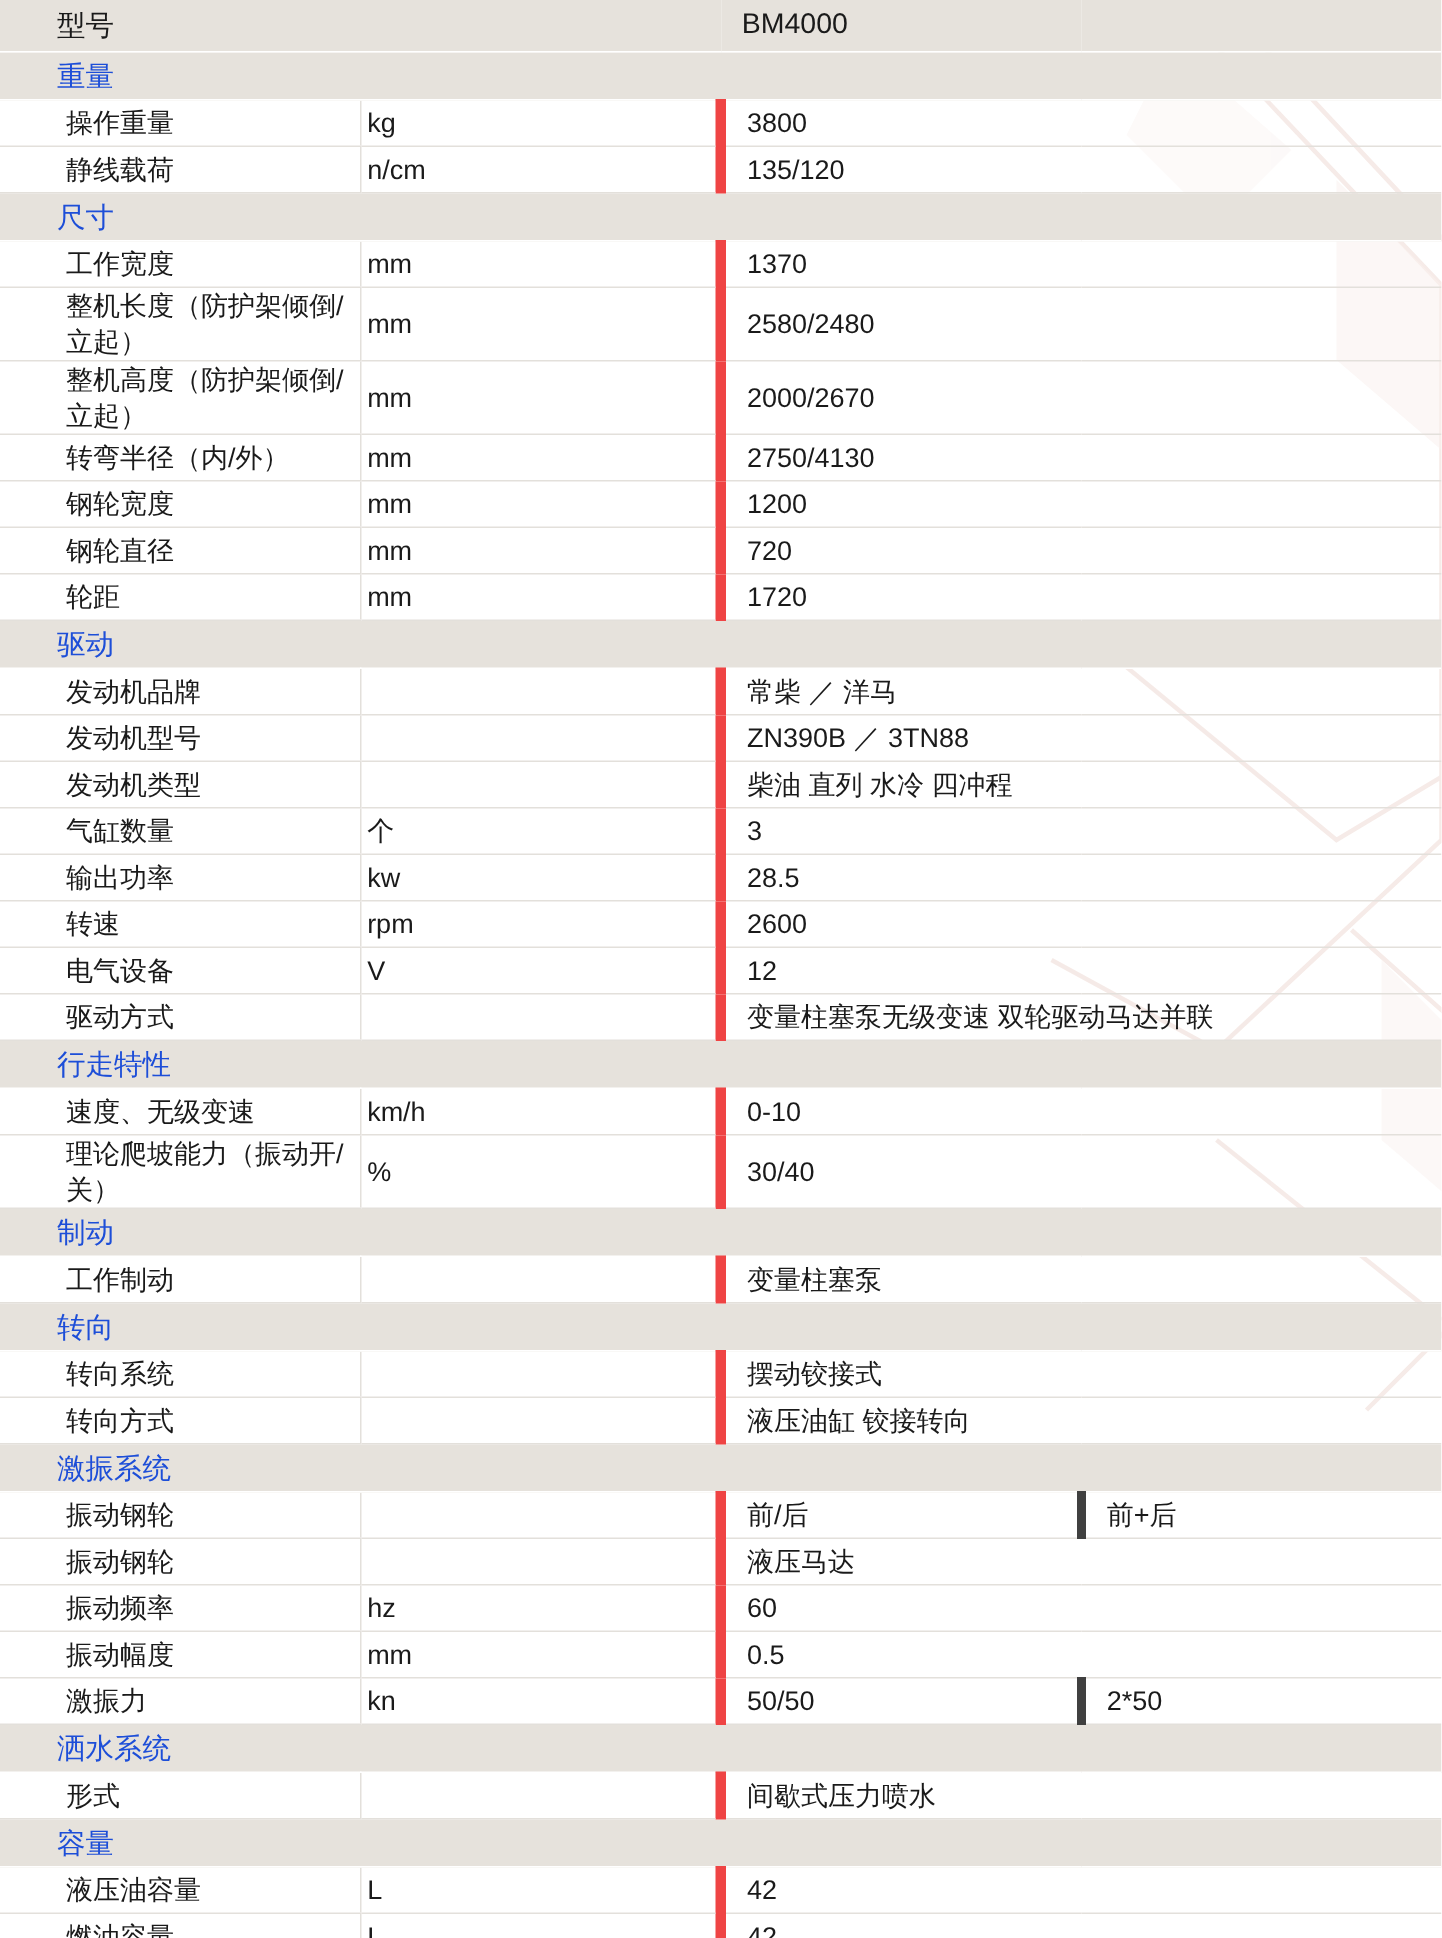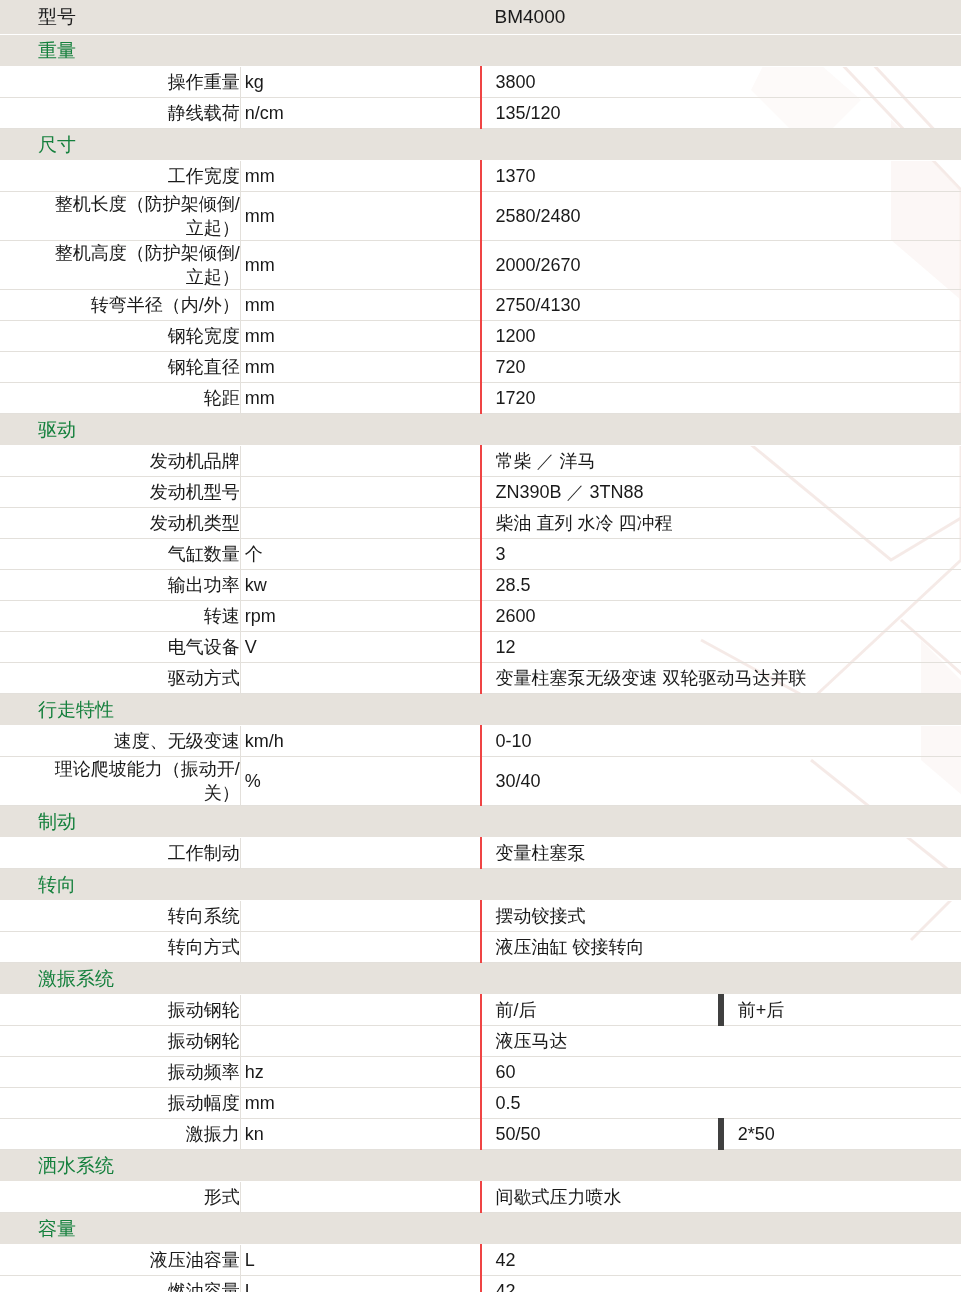--- a/index.html
+++ b/index.html
@@ -36,43 +36,42 @@
   .spec-table td {
     padding: 0;
     vertical-align: middle;
   }
   tr.section-row {
     background: #e6e2dc;
   }
   tr.section-row td {
     height: 31px;
     font-size: 19px;
-    color: #15803d;
+    color: #1d4ed8;
     padding-left: 38px;
     border-top: 1px solid #ffffff;
     border-bottom: 1px solid #ffffff;
   }
   tr.data-row td {
     height: 30px;
     font-size: 18px;
     border-bottom: 1px solid #e3e0db;
   }
   tr.data-row td.c-label {
     padding-left: 44px;
     width: 420px;
-    text-align: right;
   }
   tr.data-row td.c-unit {
     padding-left: 4px;
     width: 130px;
     border-left: 1px solid #e3e0db;
   }
   tr.data-row td.c-val {
     padding-left: 14px;
-    border-left: 2px solid #ef4444;
+    border-left: 7px solid #ef4444;
   }
   tr.data-row td.c-val2 {
     padding-left: 14px;
     width: 160px;
     border-left: 6px solid #404040;
   }
   tr.header-row {
     background: #e6e2dc;
   }
   tr.header-row td {

